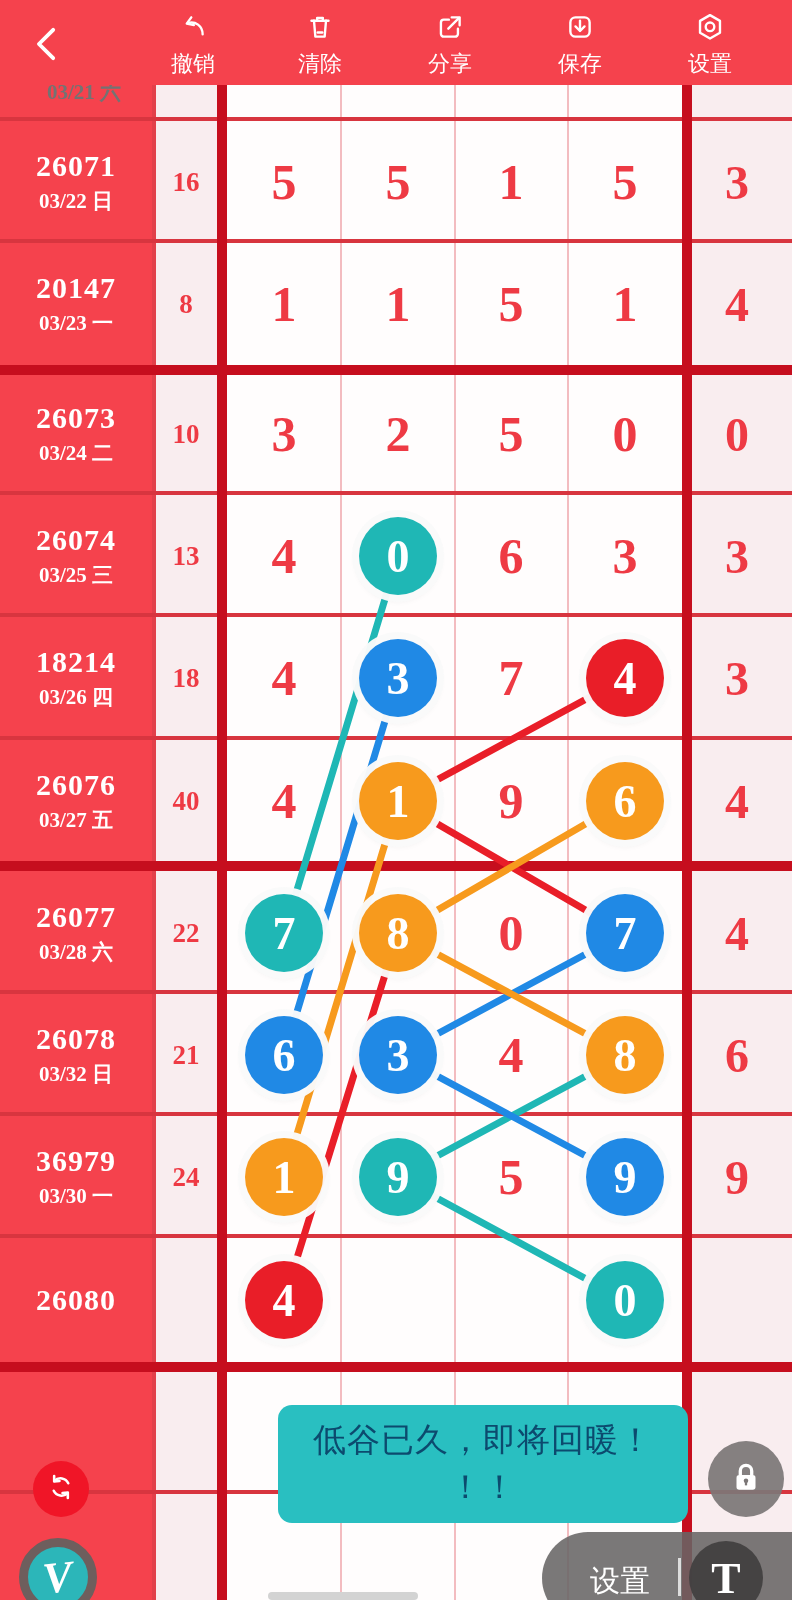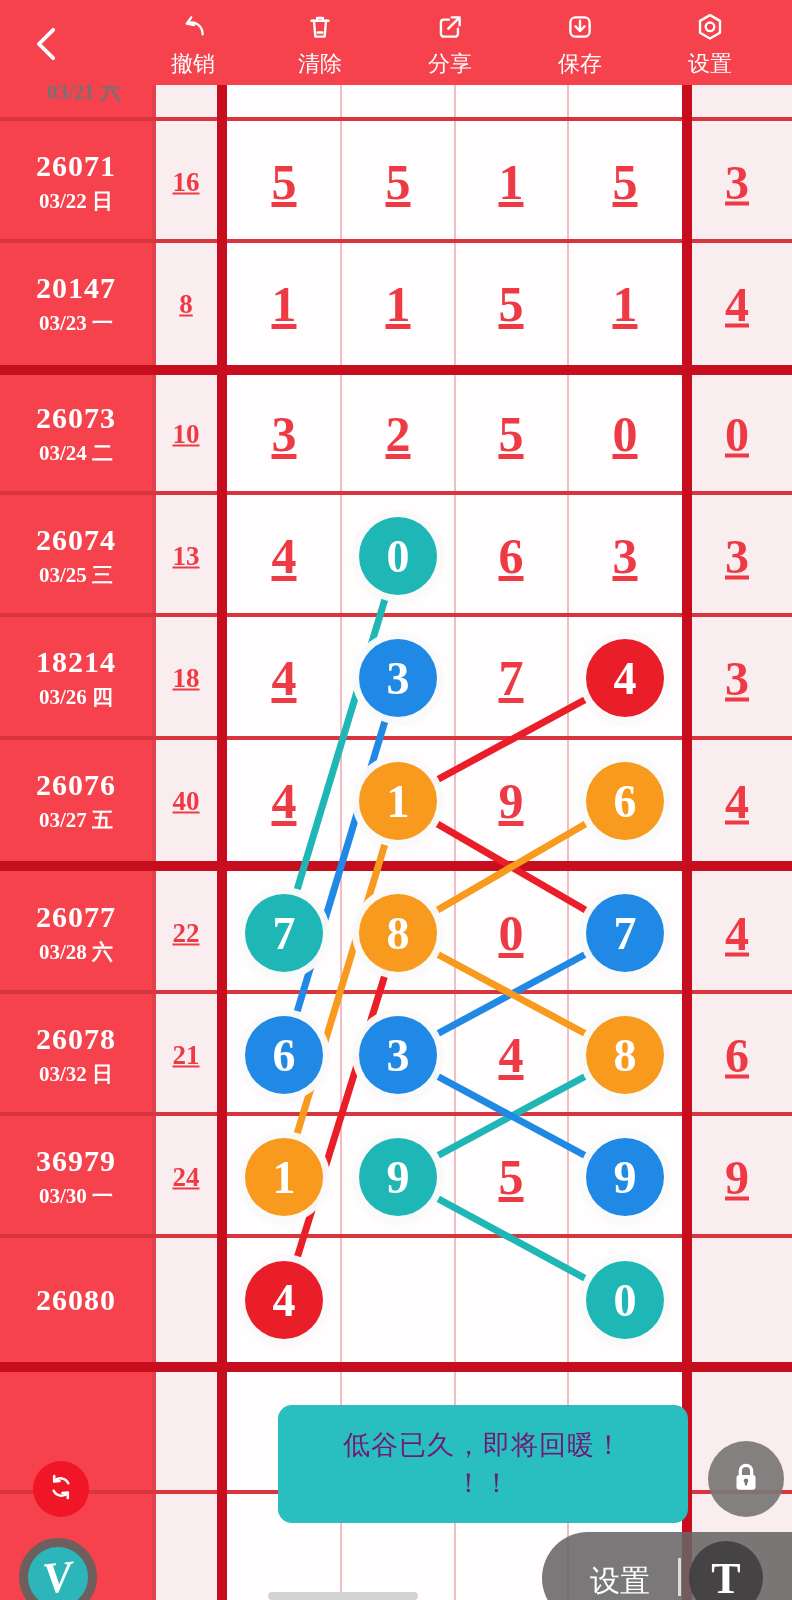--- a/index.html
+++ b/index.html
@@ -10,21 +10,21 @@
   
   #label-col{left:0;top:85px;width:152px;height:1515px;background:#f5424d;}
   #sum-col{left:156px;top:85px;width:61px;height:1515px;background:#f9edef;}
   #extra-col{left:692px;top:85px;width:100px;height:1515px;background:#f9edef;}
   .vthick{top:85px;width:10px;height:1515px;background:#c60e1e;z-index:3;}
   .vthin-red{left:152px;top:85px;width:4px;height:1515px;background:#e2404a;z-index:2;}
   .vline{top:85px;width:2px;height:1515px;background:#f3bcc0;z-index:1;}
   .sep{left:0;width:792px;height:4px;background:#d8353f;z-index:2;}
   .sep-thick{left:0;width:792px;height:10px;background:#c60e1e;z-index:3;}
   
-  .cellnum{transform:translate(-50%,-50%);color:#ee3a44;z-index:4;cursor:pointer;text-decoration:underline;}
+  .cellnum{transform:translate(-50%,-50%);color:#ee3a44;z-index:4;cursor:pointer;}
   .digit{font-size:50px;}
   .extra{font-size:48px;}
   .sum{font-size:27px;}
   .rowlab{transform:translate(-50%,-50%);color:#fff;text-align:center;z-index:4;white-space:nowrap;}
   .rowlab .num{font-size:30px;letter-spacing:1px;}
   .rowlab .date{font-size:21px;margin-top:4px;}
   #partial-date{left:76px;top:92px;transform:translate(-50%,-50%);color:#737373;font-size:21px;z-index:4;white-space:nowrap;margin-left:8px;}
   
   #trend-svg{left:0;top:0;width:792px;height:1600px;z-index:5;pointer-events:none;}
   .mark{width:78px;height:78px;border-radius:50%;display:flex;align-items:center;justify-content:center;
@@ -32,21 +32,21 @@
     box-shadow:0 0 0 7px rgba(250,250,250,.97),0 3px 9px rgba(0,0,0,.15);}
   
   #header{left:0;top:0;width:792px;height:85px;background:#f5424d;z-index:10;}
   #back-btn{left:26px;top:22px;width:44px;height:44px;cursor:pointer;}
   .tool{top:6px;width:96px;height:76px;text-align:center;color:#fff;cursor:pointer;}
   .tool svg{margin-top:4px;}
   .tool .tlabel{font-size:22px;margin-top:1px;}
   
   #bubble{left:278px;top:1405px;width:410px;height:118px;background:#29bfc1;border-radius:14px;
     display:flex;align-items:center;justify-content:center;z-index:20;cursor:pointer;}
-  #bubble .btxt{color:#701a75;font-size:27px;line-height:1.42;text-align:center;white-space:pre-line;letter-spacing:1px;}
+  #bubble .btxt{color:#0c4a6e;font-size:33px;line-height:1.42;text-align:center;white-space:pre-line;letter-spacing:1px;}
   #refresh-btn{left:33px;top:1461px;width:56px;height:56px;border-radius:50%;background:#f01527;z-index:21;
     display:flex;align-items:center;justify-content:center;cursor:pointer;}
   #lock-btn{left:708px;top:1441px;width:76px;height:76px;border-radius:50%;background:rgba(124,119,119,.93);z-index:21;
     display:flex;align-items:center;justify-content:center;cursor:pointer;}
   #v-logo{left:19px;top:1538px;width:78px;height:78px;border-radius:50%;background:#2cb6b9;border:9px solid #6e5e5d;
     box-sizing:border-box;display:flex;align-items:center;justify-content:center;z-index:22;cursor:pointer;}
   #v-logo .vtxt{color:#fff;font-size:44px;font-style:italic;transform:rotate(-6deg);}
   #settings-pill{left:542px;top:1532px;width:250px;height:92px;background:rgba(104,101,101,.88);
     border-radius:46px 0 0 46px;z-index:22;}
   #pill-label{left:48px;top:29px;color:#fff;font-size:30px;cursor:pointer;}

